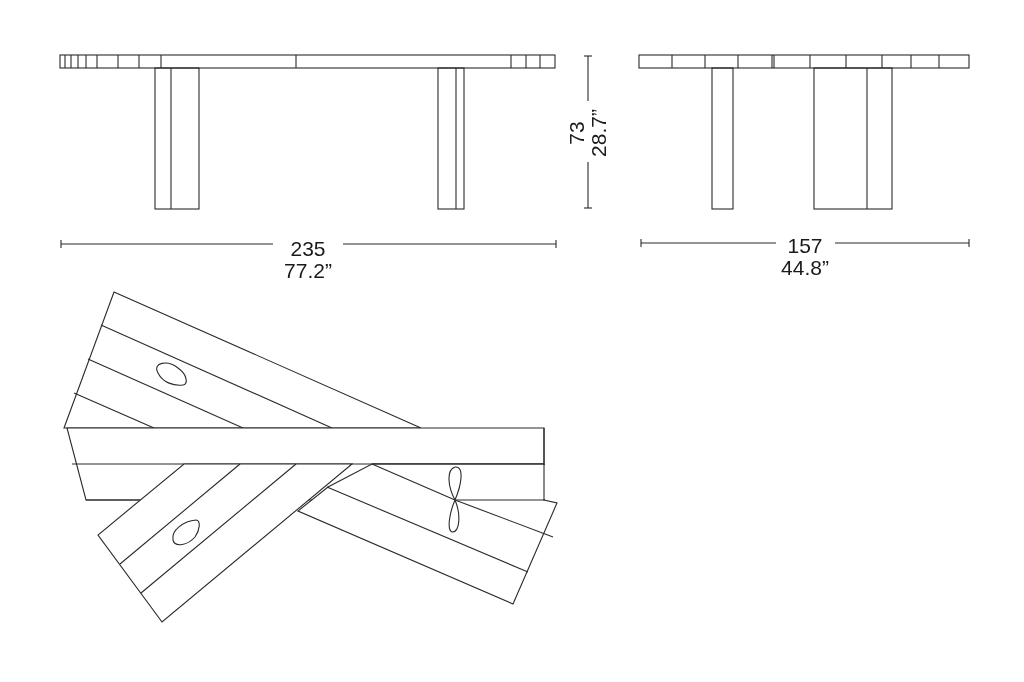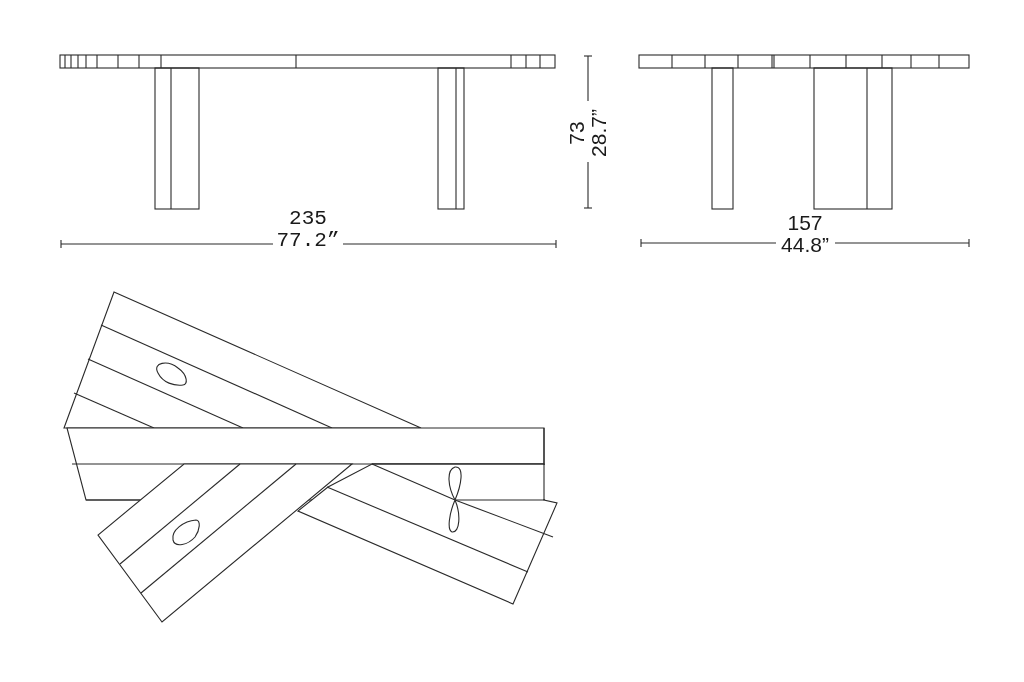--- a/index.html
+++ b/index.html
@@ -108,26 +108,26 @@
     <rect x="450" y="465" width="95" height="34" fill="#ffffff" stroke="none"></rect>
     <line class="ln" x1="372" y1="464" x2="455" y2="500"></line>
     <line class="ln" x1="86" y1="500" x2="140" y2="500"></line>
     <line class="ln" x1="544" y1="428" x2="544" y2="500"></line>
     <line class="ln" x1="455" y1="500" x2="544" y2="500"></line>
     <line class="ln" x1="372" y1="464" x2="544" y2="464"></line>
     <path class="ln" d="M455,500 C448,487 446,470 455,467 C465,466 461,486 455,500 C449,514 447,530 452,532 C460,533 461,514 455,500 Z"></path>
   </g>
 </svg>
 
-<div class="dim-text" style="left:263px; top:208px; width:90px;font-family:Liberation Mono, monospace;">
+<div class="dim-text" style="left:263px; top:238px; width:90px;">
   <div>235</div>
   <div>77.2”</div>
 </div>
 
-<div class="dim-text" style="left:760px; top:212px; width:90px;">
+<div class="dim-text" style="left:760px; top:235px; width:90px;">
   <div>157</div>
   <div>44.8”</div>
 </div>
 
 <div class="dim-text vert" style="left:543px; top:111px; width:90px; height:44px;">
   <div>73</div>
   <div>28.7”</div>
 </div>
 
 </body></html>

